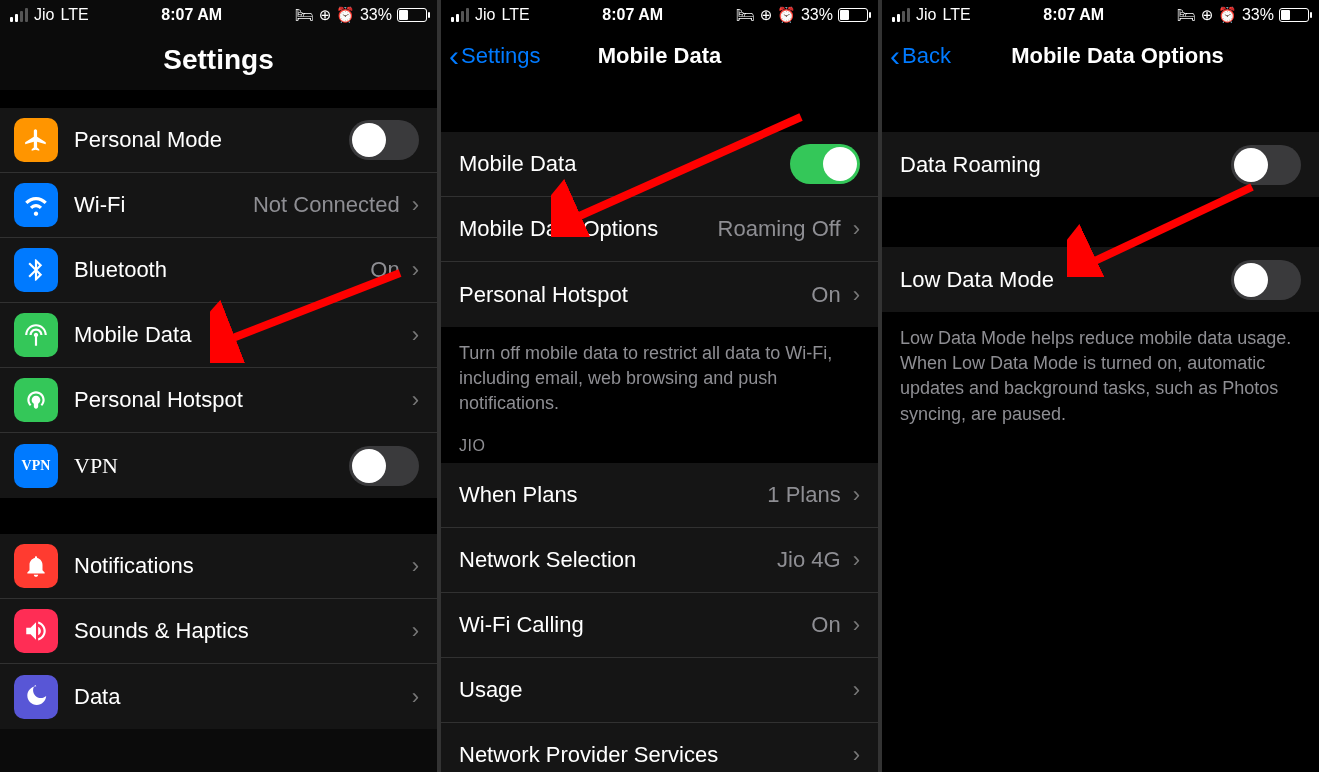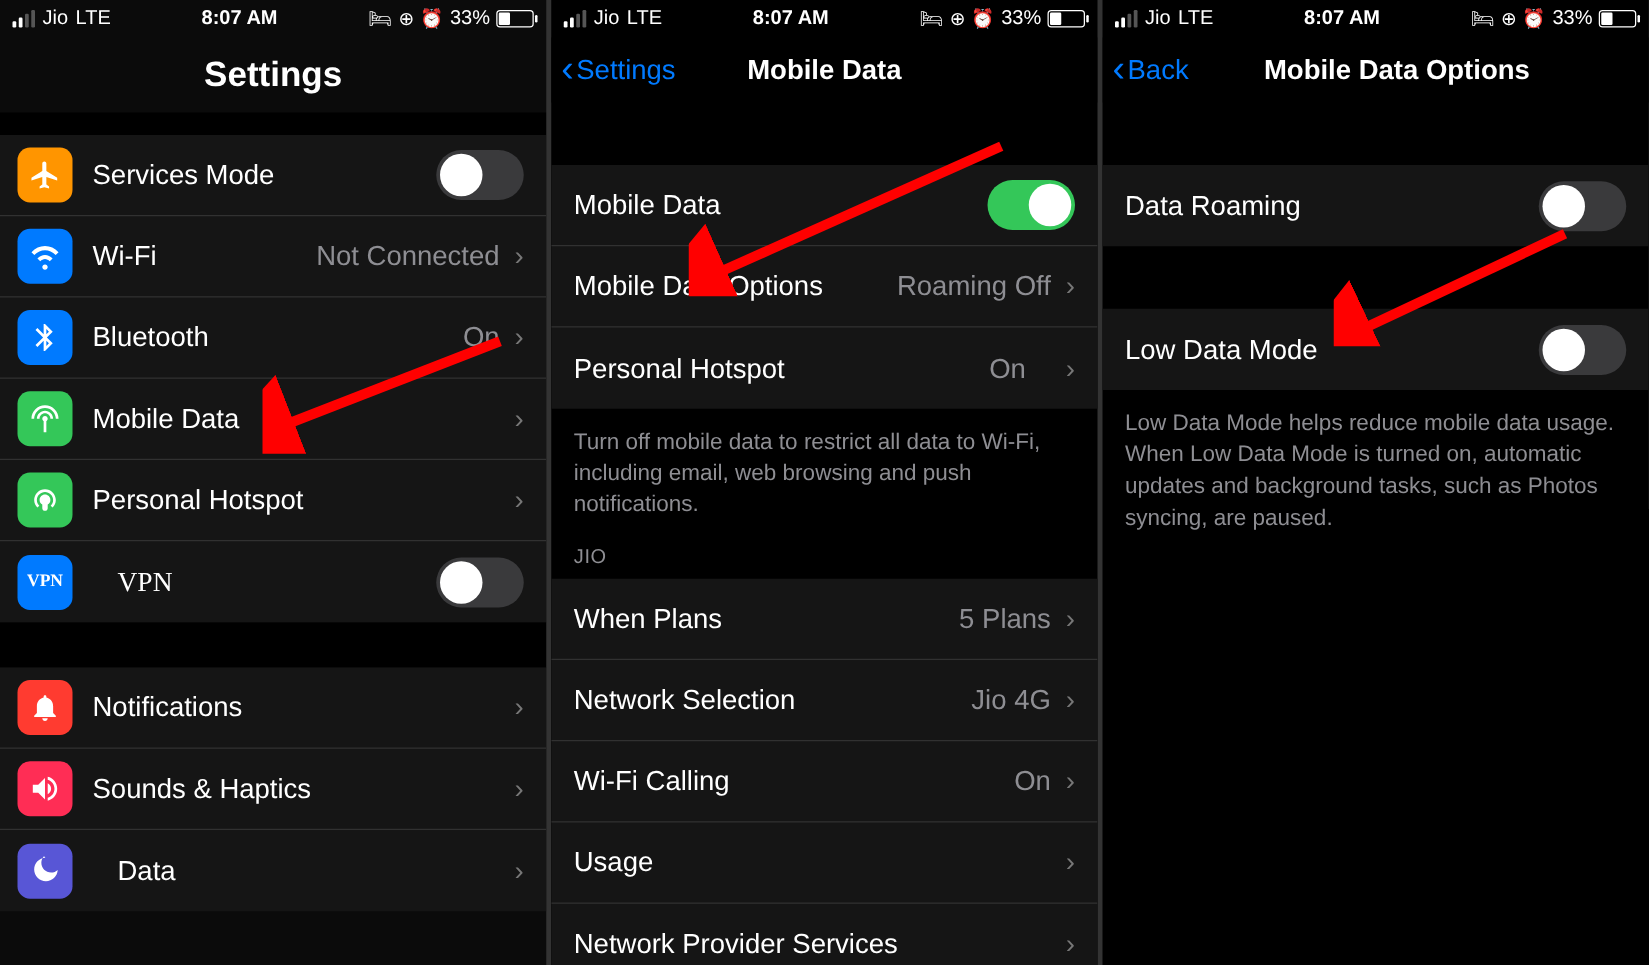--- a/index.html
+++ b/index.html
@@ -80,21 +80,21 @@
   .screen3 .nav-title-mid { transform: translateX(-42%); }
   .section { background:#151515; }
   .row {
     display:flex;
     align-items:center;
     min-height: 65px;
     padding: 0 18px 0 18px;
     border-bottom: 1px solid rgba(255,255,255,0.12);
     position: relative;
   }
-  .row:last-child { border-bottom: none; gap: 20px; }
+  .row:last-child { border-bottom: none; }
   .row.with-icon { padding-left: 14px; }
   .row .icon {
     width: 44px; height: 44px; border-radius: 10px;
     display:flex; align-items:center; justify-content:center;
     flex-shrink:0;
     margin-right: 16px;
   }
   .row .label { font-size: 22px; flex: 1; }
   .row .detail { font-size: 22px; color:#8e8e93; margin-right: 8px; }
   .chevron { color:#777; font-size: 22px; margin-left:4px; }
@@ -173,21 +173,21 @@
     <div class="nav-title-large">Settings</div>
   </div>
   <div class="section-gap"></div>
   <div class="section">
     <div class="row with-icon">
       <div class="icon ic-orange">
         <svg viewBox="0 0 24 24">
             <path d="M21 16v-2l-8-5V3.5c0-.8-.7-1.5-1.5-1.5S10 2.7 10 3.5V9l-8 5v2l8-2.5V19l-2 1.5V22l3.5-1 3.5 1v-1.5L13 19v-5.5l8 2.5z"></path>
           </svg>
       </div>
-      <div class="label">Services Mode</div>
+      <div class="label">Personal Mode</div>
       <div class="toggle">
           <div class="knob"></div>
         </div>
     </div>
     <div class="row with-icon">
       <div class="icon ic-blue">
         <svg viewBox="0 0 24 24">
             <path d="M12 18c1.1 0 2 .9 2 2s-.9 2-2 2-2-.9-2-2 .9-2 2-2zm-5.6-4.4C8 12 9.9 11 12 11s4 1 5.6 2.6l-2.1 2.1C14.5 14.7 13.3 14 12 14s-2.5.7-3.5 1.7l-2.1-2.1zM2 9C4.8 6.2 8.2 4.5 12 4.5S19.2 6.2 22 9l-2.1 2.1C17.6 8.8 14.9 7.5 12 7.5S6.4 8.8 4.1 11.1L2 9z"></path>
           </svg>
       </div>
@@ -332,21 +332,21 @@
       <div class="label">Personal Hotspot</div>
       <div class="detail">On</div>
       <span class="chevron">›</span>
     </div>
   </div>
   <div class="footer-text">Turn off mobile data to restrict all data to Wi-Fi, including email, web browsing and push notifications.</div>
   <div class="group-header">JIO</div>
   <div class="section">
     <div class="row">
       <div class="label">When Plans</div>
-      <div class="detail">5 Plans</div>
+      <div class="detail">1 Plans</div>
       <span class="chevron">›</span>
     </div>
     <div class="row">
       <div class="label">Network Selection</div>
       <div class="detail">Jio 4G</div>
       <span class="chevron">›</span>
     </div>
     <div class="row">
       <div class="label">Wi-Fi Calling</div>
       <div class="detail">On</div>

